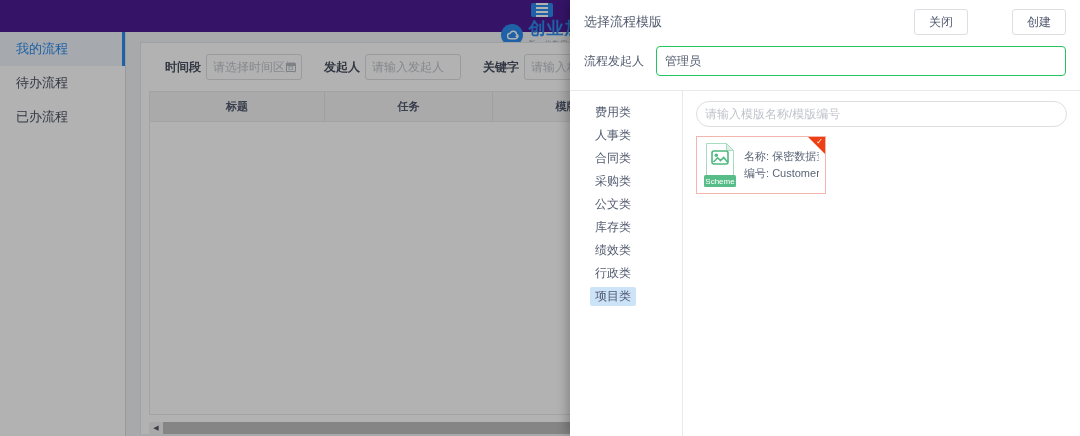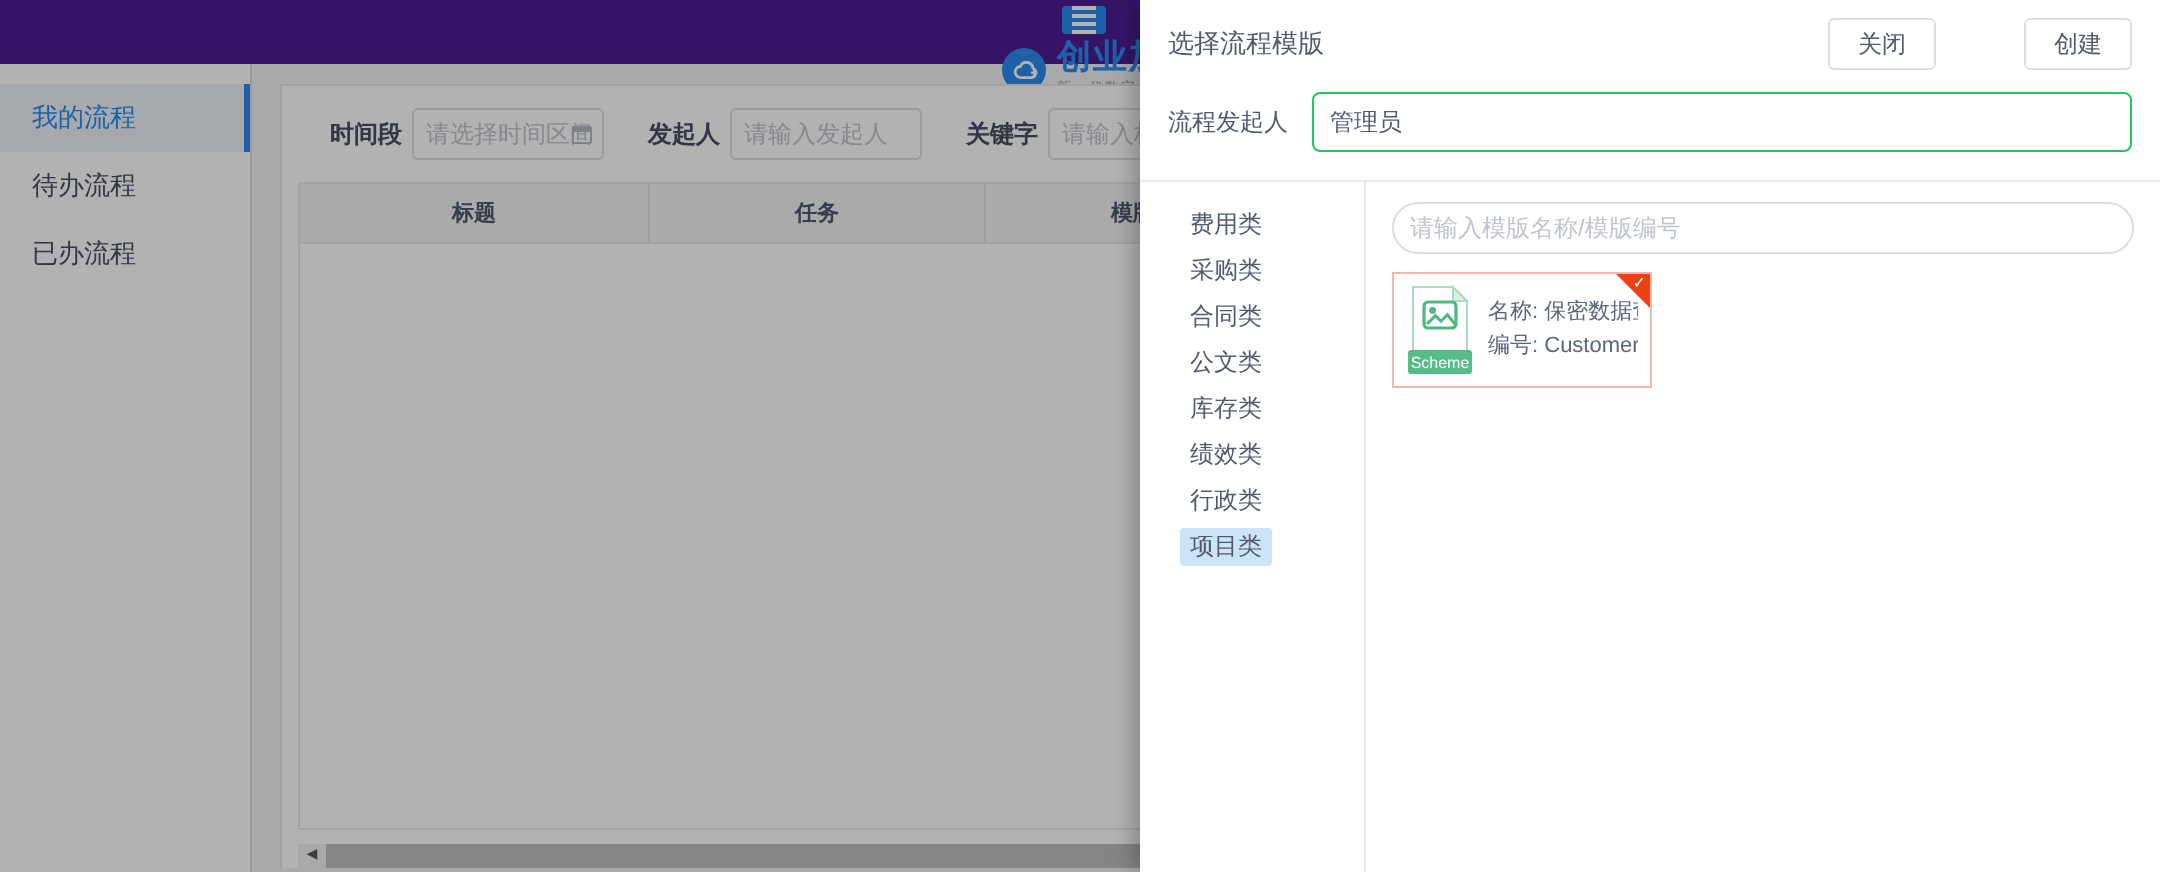--- a/index.html
+++ b/index.html
@@ -13,21 +13,21 @@
   .burger { width:22px; height:26px; margin:3px 0 3px 3px; background:#2d8cf0; border-radius:2px;
             display:flex; flex-direction:column; justify-content:center; align-items:center; gap:2px; cursor:pointer; }
   .burger i { display:block; width:12px; height:2px; background:#ffffff; }
   .logo-wrap { display:flex; align-items:center; margin-left:13px; }
   .logo-circle { width:22px; height:22px; border-radius:50%; background:#2d8cf0; display:flex; align-items:center; justify-content:center; }
   .logo-text { margin-left:6px; display:flex; flex-direction:column; }
   .logo-title { font-size:17px; font-weight:bold; color:#2d8cf0; letter-spacing:1px; line-height:17px; }
   .logo-sub { font-size:7px; color:#8f9399; letter-spacing:1px; margin-top:2px; }
 
   .body-row { display:flex; height:404px; }
-  .sidebar { width:126px; background:#ffffff; border-right:1px solid #d9dce1; padding-top:10px; }
+  .sidebar { width:126px; background:#ffffff; border-right:1px solid #d9dce1; }
   .side-item { position:relative; padding:8px 0 8px 16px; font-size:13px; color:#495060; cursor:pointer; }
   .side-item.active { color:#2d8cf0; background:#eef3f8; }
   .side-item.active::after { content:""; position:absolute; right:0; top:0; bottom:0; width:3px; background:#2d8cf0; }
 
   .main { flex:1; padding:10px 0 0 14px; }
   .content-card { background:#ffffff; height:392px; position:relative; border:1px solid #e4e7ea; border-bottom:none; }
   .filter-bar { display:flex; align-items:center; padding:11px 0 10px 8px; }
   .f-label { font-size:12px; font-weight:bold; color:#495060; margin:0 5px 0 16px; white-space:nowrap; }
   .input-wrap { position:relative; margin-right:6px; }
   .input-wrap input { width:96px; height:26px; border:1px solid #dcdee2; border-radius:3px; padding:0 6px; font-size:12px; color:#515a6e; outline:none; background:#fff; }
@@ -169,22 +169,23 @@
     <div class="d-initiator">
       <span class="d-init-label">流程发起人</span>
       <input class="d-init-input" type="text" value="管理员" style="">
     </div>
 
     <div class="d-divider"></div>
 
     <div class="d-body">
       <div class="d-cats">
         <div class="cat"><span>费用类</span></div>
+        <div class="cat"><span>人事类</span></div>
+        <div class="cat"><span>合同类</span></div>
         <div class="cat"><span>采购类</span></div>
-        <div class="cat"><span>合同类</span></div>
         <div class="cat"><span>公文类</span></div>
         <div class="cat"><span>库存类</span></div>
         <div class="cat"><span>绩效类</span></div>
         <div class="cat"><span>行政类</span></div>
         <div class="cat active"><span>项目类</span></div>
       </div>
 
       <div class="d-pane">
         <input class="d-search" type="text" placeholder="请输入模版名称/模版编号" style="">
 

